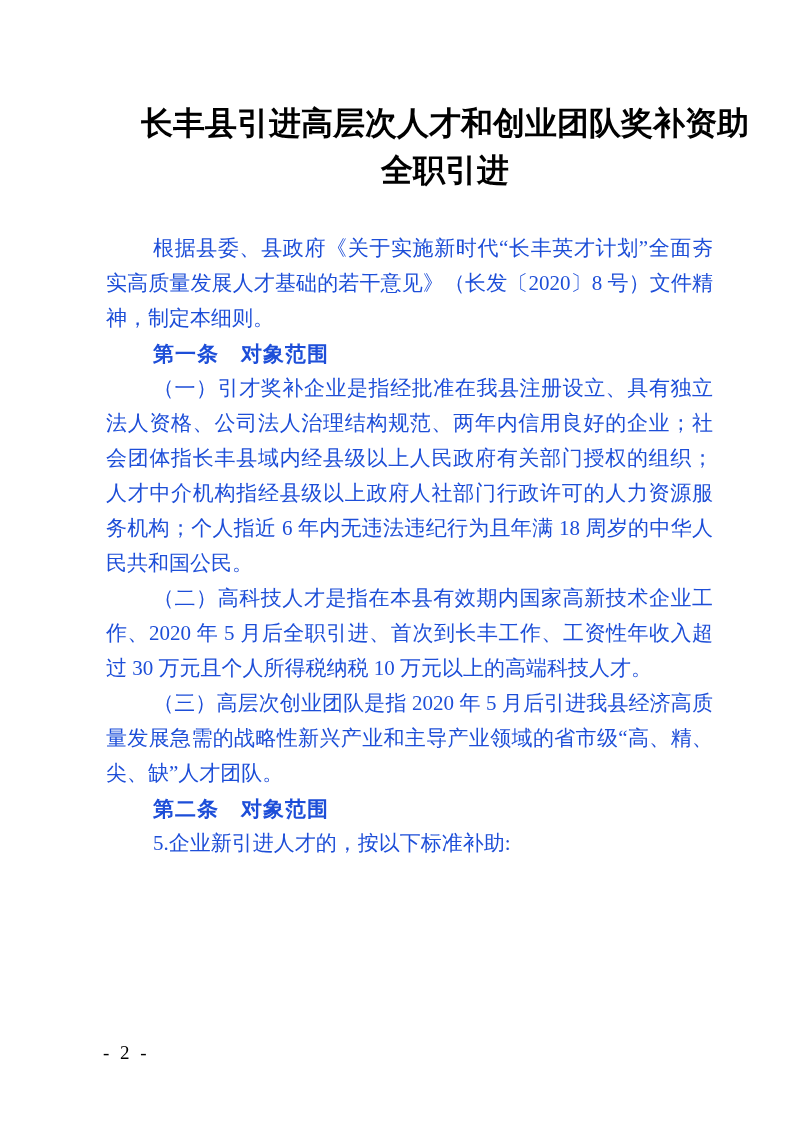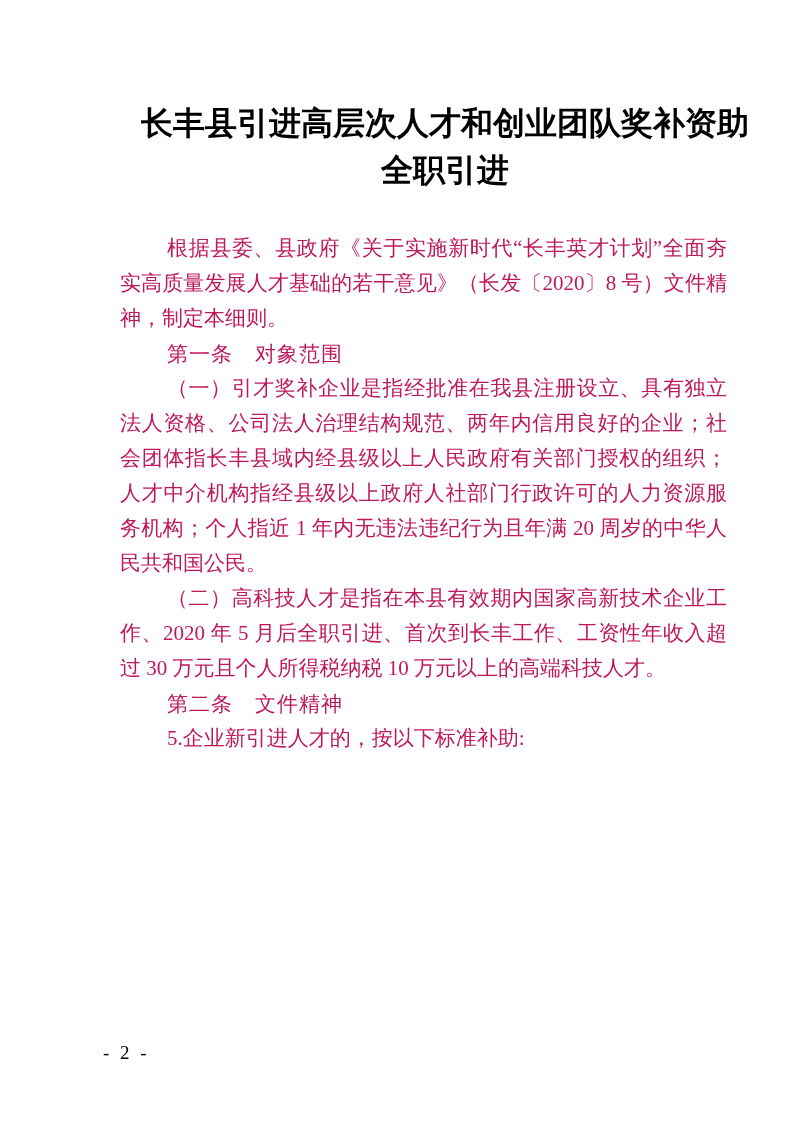--- a/index.html
+++ b/index.html
@@ -30,37 +30,37 @@
     letter-spacing: 0px;
     color: #000000;
     padding-left: 48px;
   }
   .doc-title .title-line {
     display: block;
   }
   .doc-body {
     position: absolute;
     top: 231px;
-    left: 120px;
+    left: 106px;
     width: 607px;
     font-family: "Liberation Serif", "DejaVu Serif", serif;
     font-size: 21px;
     line-height: 35px;
     text-align: justify;
     text-justify: inter-ideograph;
-    color: #be185d;
+    color: #1d4ed8;
   }
   .doc-body p {
     margin: 0;
     padding: 0;
     text-indent: 47px;
   }
   .doc-body p.article-heading {
     font-family: "Liberation Sans", "DejaVu Sans", sans-serif;
-    font-weight: normal;
+    font-weight: bold;
     letter-spacing: 1px;
   }
   .page-footer {
     position: absolute;
     top: 1042px;
     left: 103px;
     font-family: "Liberation Serif", "DejaVu Serif", serif;
     font-size: 19px;
     letter-spacing: 3px;
     color: #000000;
@@ -72,21 +72,22 @@
 <div class="page">
 
   <h1 class="doc-title">
     <span class="title-line">长丰县引进高层次人才和创业团队奖补资助</span>
     <span class="title-line">全职引进</span>
   </h1>
 
   <div class="doc-body">
     <p>根据县委、县政府《关于实施新时代“长丰英才计划”全面夯实高质量发展人才基础的若干意见》（长发〔2020〕8 号）文件精神，制定本细则。</p>
     <p class="article-heading">第一条　对象范围</p>
-    <p>（一）引才奖补企业是指经批准在我县注册设立、具有独立法人资格、公司法人治理结构规范、两年内信用良好的企业；社会团体指长丰县域内经县级以上人民政府有关部门授权的组织；人才中介机构指经县级以上政府人社部门行政许可的人力资源服务机构；个人指近 1 年内无违法违纪行为且年满 20 周岁的中华人民共和国公民。</p>
+    <p>（一）引才奖补企业是指经批准在我县注册设立、具有独立法人资格、公司法人治理结构规范、两年内信用良好的企业；社会团体指长丰县域内经县级以上人民政府有关部门授权的组织；人才中介机构指经县级以上政府人社部门行政许可的人力资源服务机构；个人指近 6 年内无违法违纪行为且年满 18 周岁的中华人民共和国公民。</p>
     <p>（二）高科技人才是指在本县有效期内国家高新技术企业工作、2020 年 5 月后全职引进、首次到长丰工作、工资性年收入超过 30 万元且个人所得税纳税 10 万元以上的高端科技人才。</p>
-    <p class="article-heading">第二条　文件精神</p>
+    <p>（三）高层次创业团队是指 2020 年 5 月后引进我县经济高质量发展急需的战略性新兴产业和主导产业领域的省市级“高、精、尖、缺”人才团队。</p>
+    <p class="article-heading">第二条　对象范围</p>
     <p>5.企业新引进人才的，按以下标准补助:</p>
   </div>
 
   <div class="page-footer">- 2 -</div>
 
 </div>
 
 </body></html>

